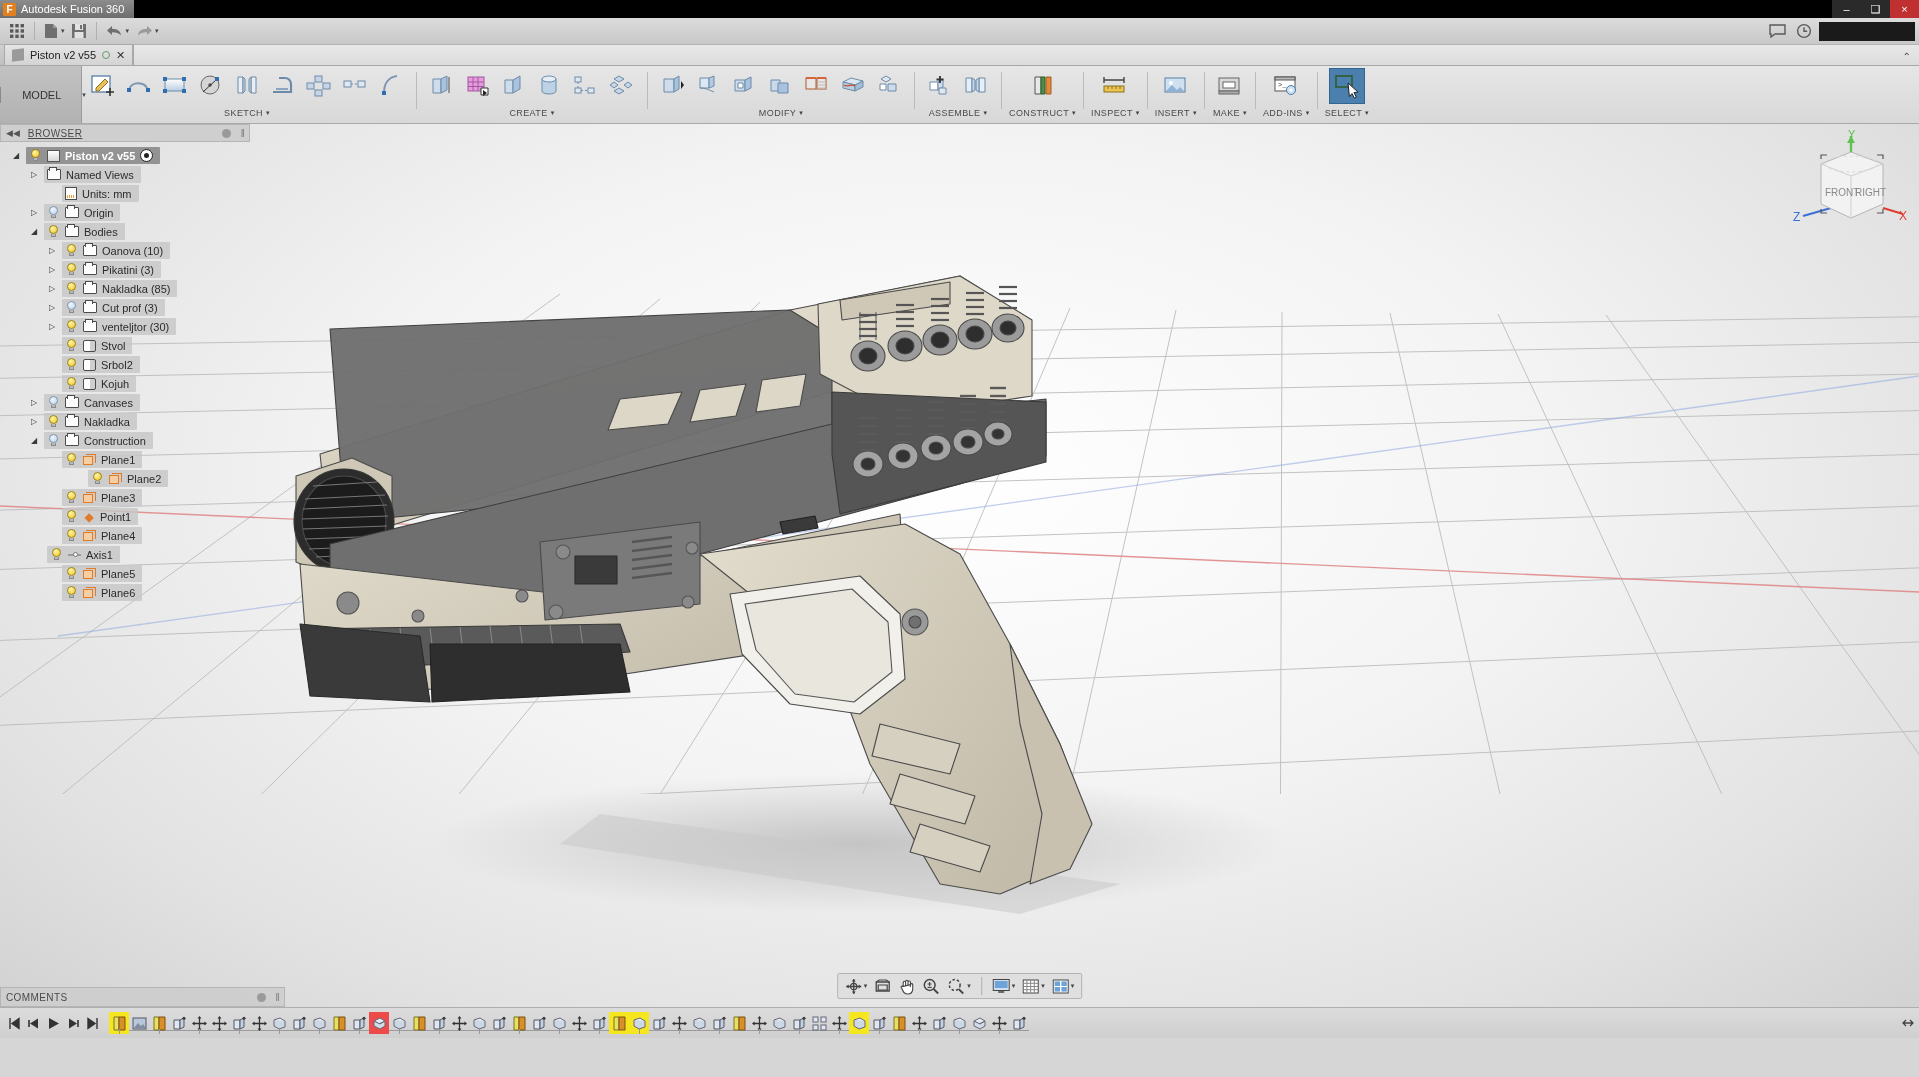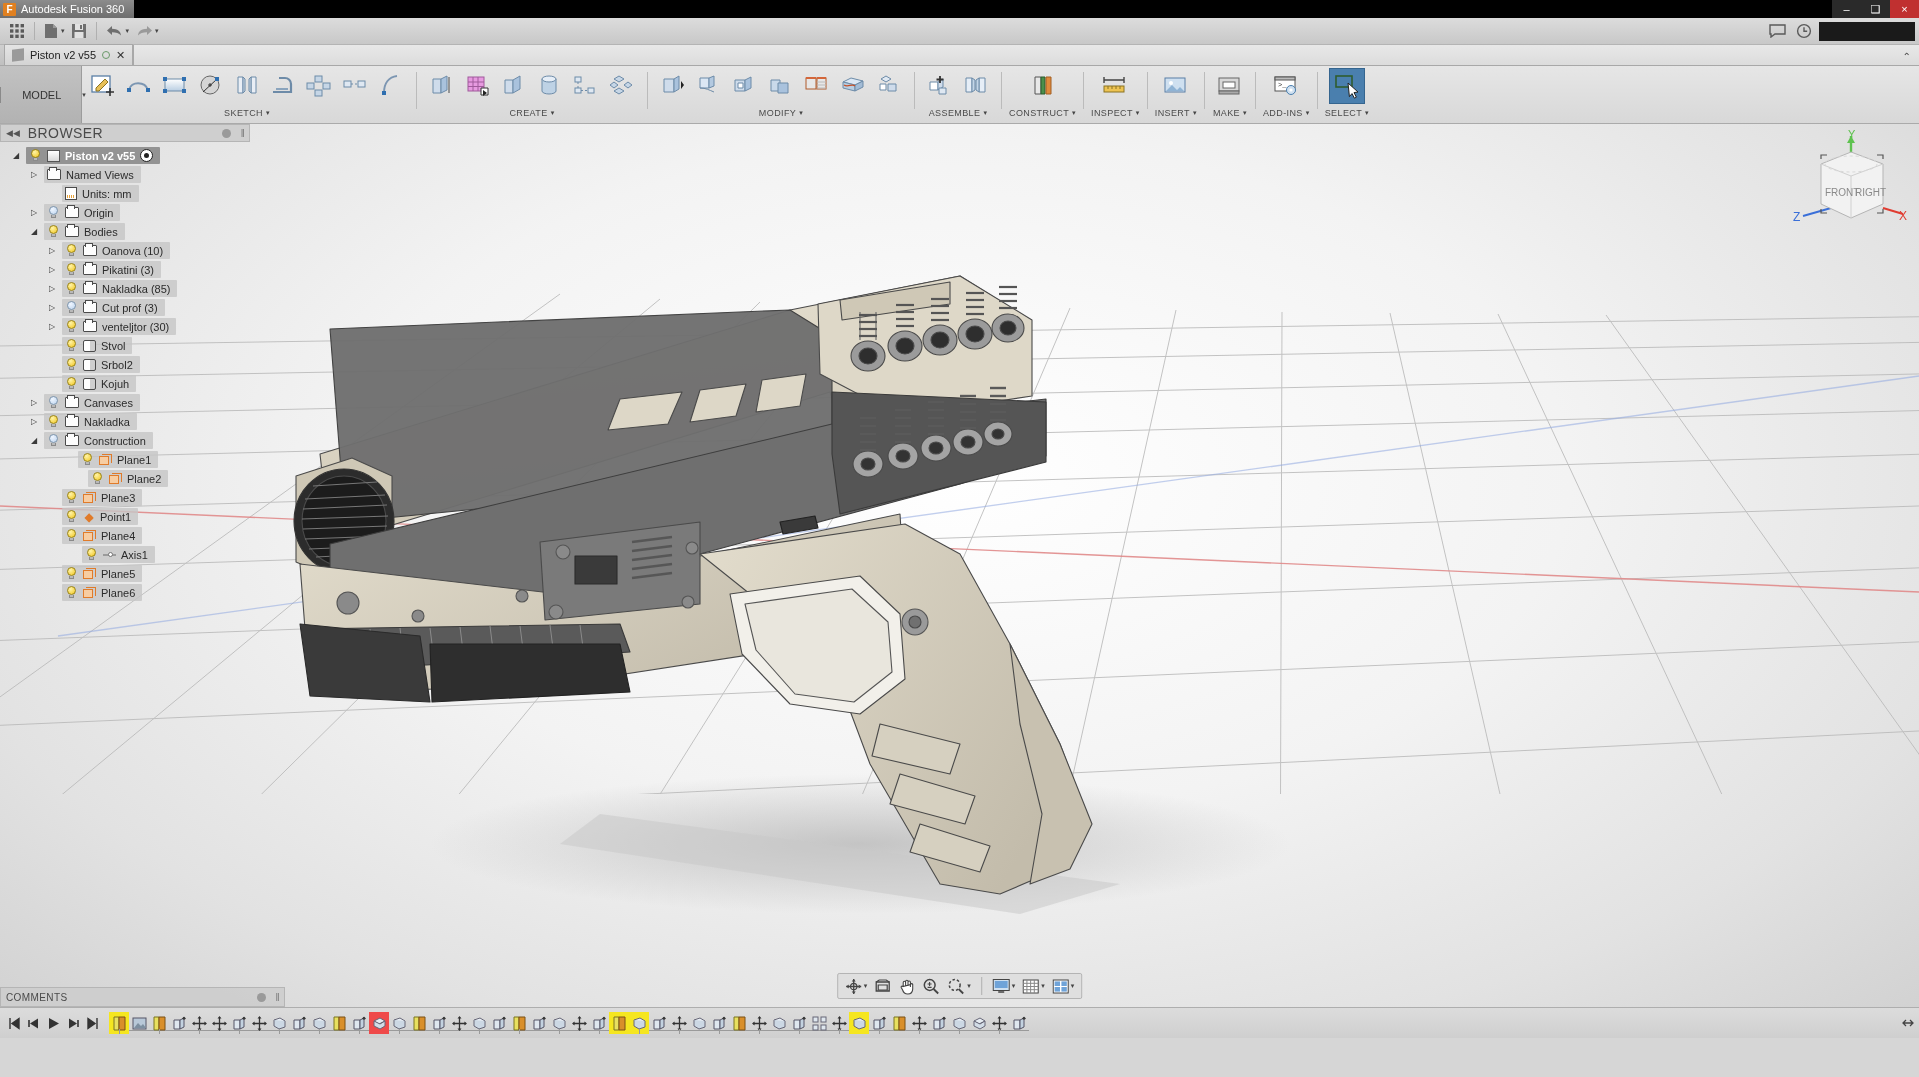--- a/index.html
+++ b/index.html
@@ -92,21 +92,21 @@
   
   .browser {
     position: absolute; left: 0; top: 0; width: 250px; z-index: 5;
     font-size: 11px; color: #2b2b2b;
   }
   .browser-hdr {
     height: 18px; background: rgba(205,205,205,.92); border: 1px solid #b5b5b5;
     display: flex; align-items: center; gap: 8px; padding: 0 5px; position: relative;
   }
   .bh-collapse { color: #555; font-size: 9px; cursor: pointer; }
-  .bh-title { font-size: 14px; color: #4a4a4a; letter-spacing: .4px; }
+  .bh-title { font-size: 10px; color: #4a4a4a; letter-spacing: .4px; text-decoration: underline; }
   .bh-dot { position: absolute; right: 18px; width: 9px; height: 9px; border-radius: 50%; background: #9a9a9a; }
   .bh-grip { position: absolute; right: 4px; font-size: 10px; color: #777; }
   .tree { padding-top: 4px; }
   .row {
     display: flex; align-items: center; height: 19px; gap: 4px; cursor: pointer;
   }
   .row .pill {
     display: flex; align-items: center; gap: 5px; background: rgba(198,198,198,.80);
     padding: 1px 7px 1px 3px; border-radius: 1px; height: 17px;
   }
@@ -1036,21 +1036,21 @@
           <span class="tri open">◢</span>
           <span class="pill">
             <span class="bulb off">
               <b></b>
               <i></i>
             </span>
             <span class="folder"></span>
             <span>Construction</span>
           </span>
         </div>
-        <div class="row" style="padding-left: 46px; margin-left: 16px;">
+        <div class="row" style="padding-left: 46px;">
           <span class="tri"></span>
           <span class="pill">
             <span class="bulb">
               <b></b>
               <i></i>
             </span>
             <span class="planeico">
               <b></b>
               <i></i>
             </span>
@@ -1103,21 +1103,21 @@
               <b></b>
               <i></i>
             </span>
             <span class="planeico">
               <b></b>
               <i></i>
             </span>
             <span>Plane4</span>
           </span>
         </div>
-        <div class="row" style="padding-left: 66px;">
+        <div class="row" style="padding-left: 31px;">
           <span class="tri"></span>
           <span class="pill">
             <span class="bulb">
               <b></b>
               <i></i>
             </span>
             <span class="axisico">
               <b></b>
               <i></i>
             </span>

